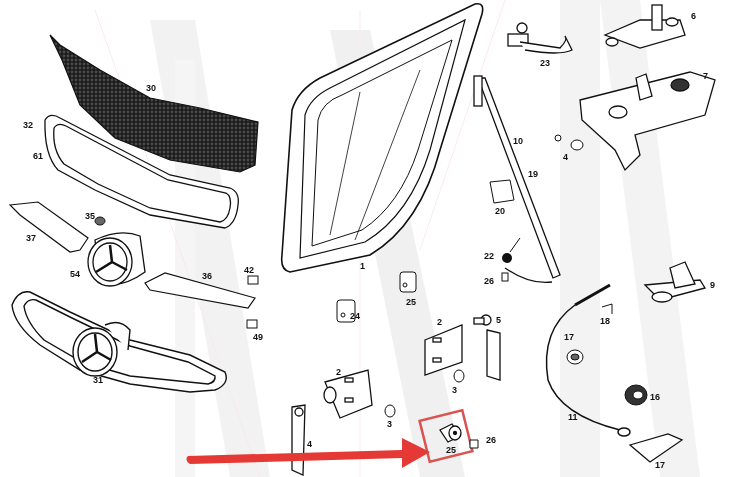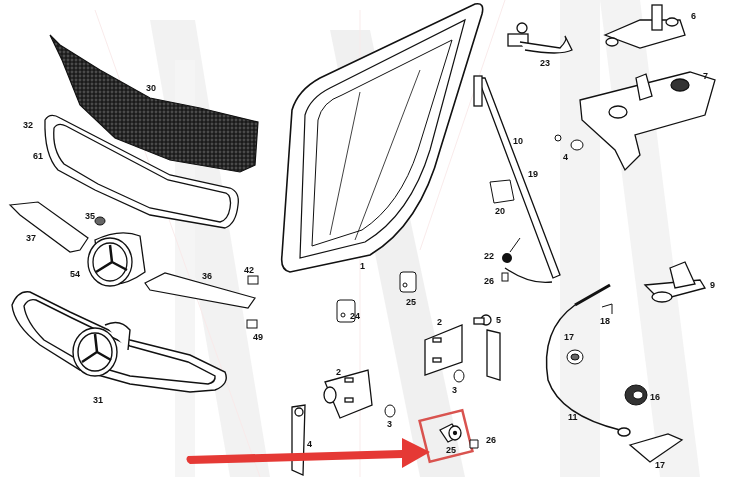--- a/index.html
+++ b/index.html
@@ -187,21 +187,21 @@
 
 <span class="lbl" style="left:146px;top:84px">30</span>
 <span class="lbl" style="left:23px;top:121px">32</span>
 <span class="lbl" style="left:33px;top:152px">61</span>
 <span class="lbl" style="left:85px;top:212px">35</span>
 <span class="lbl" style="left:26px;top:234px">37</span>
 <span class="lbl" style="left:70px;top:270px">54</span>
 <span class="lbl" style="left:202px;top:272px">36</span>
 <span class="lbl" style="left:244px;top:266px">42</span>
 <span class="lbl" style="left:253px;top:333px">49</span>
-<span class="lbl" style="left:93px;top:396px">31</span>
+<span class="lbl" style="left:93px;top:376px">31</span>
 <span class="lbl" style="left:360px;top:262px">1</span>
 <span class="lbl" style="left:540px;top:59px">23</span>
 <span class="lbl" style="left:691px;top:12px">6</span>
 <span class="lbl" style="left:703px;top:72px">7</span>
 <span class="lbl" style="left:513px;top:137px">10</span>
 <span class="lbl" style="left:563px;top:153px">4</span>
 <span class="lbl" style="left:528px;top:170px">19</span>
 <span class="lbl" style="left:495px;top:207px">20</span>
 <span class="lbl" style="left:484px;top:252px">22</span>
 <span class="lbl" style="left:484px;top:277px">26</span>

